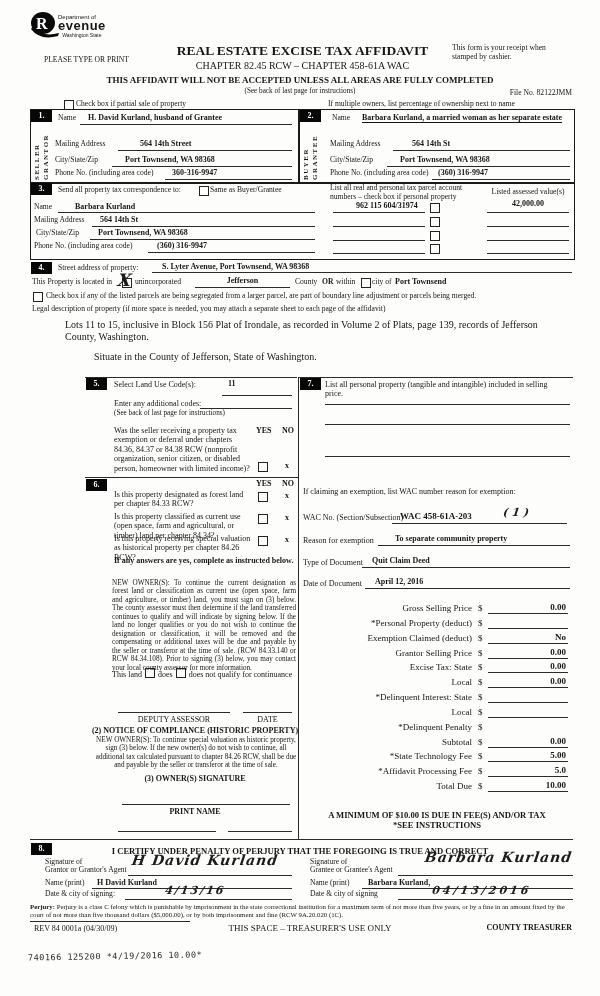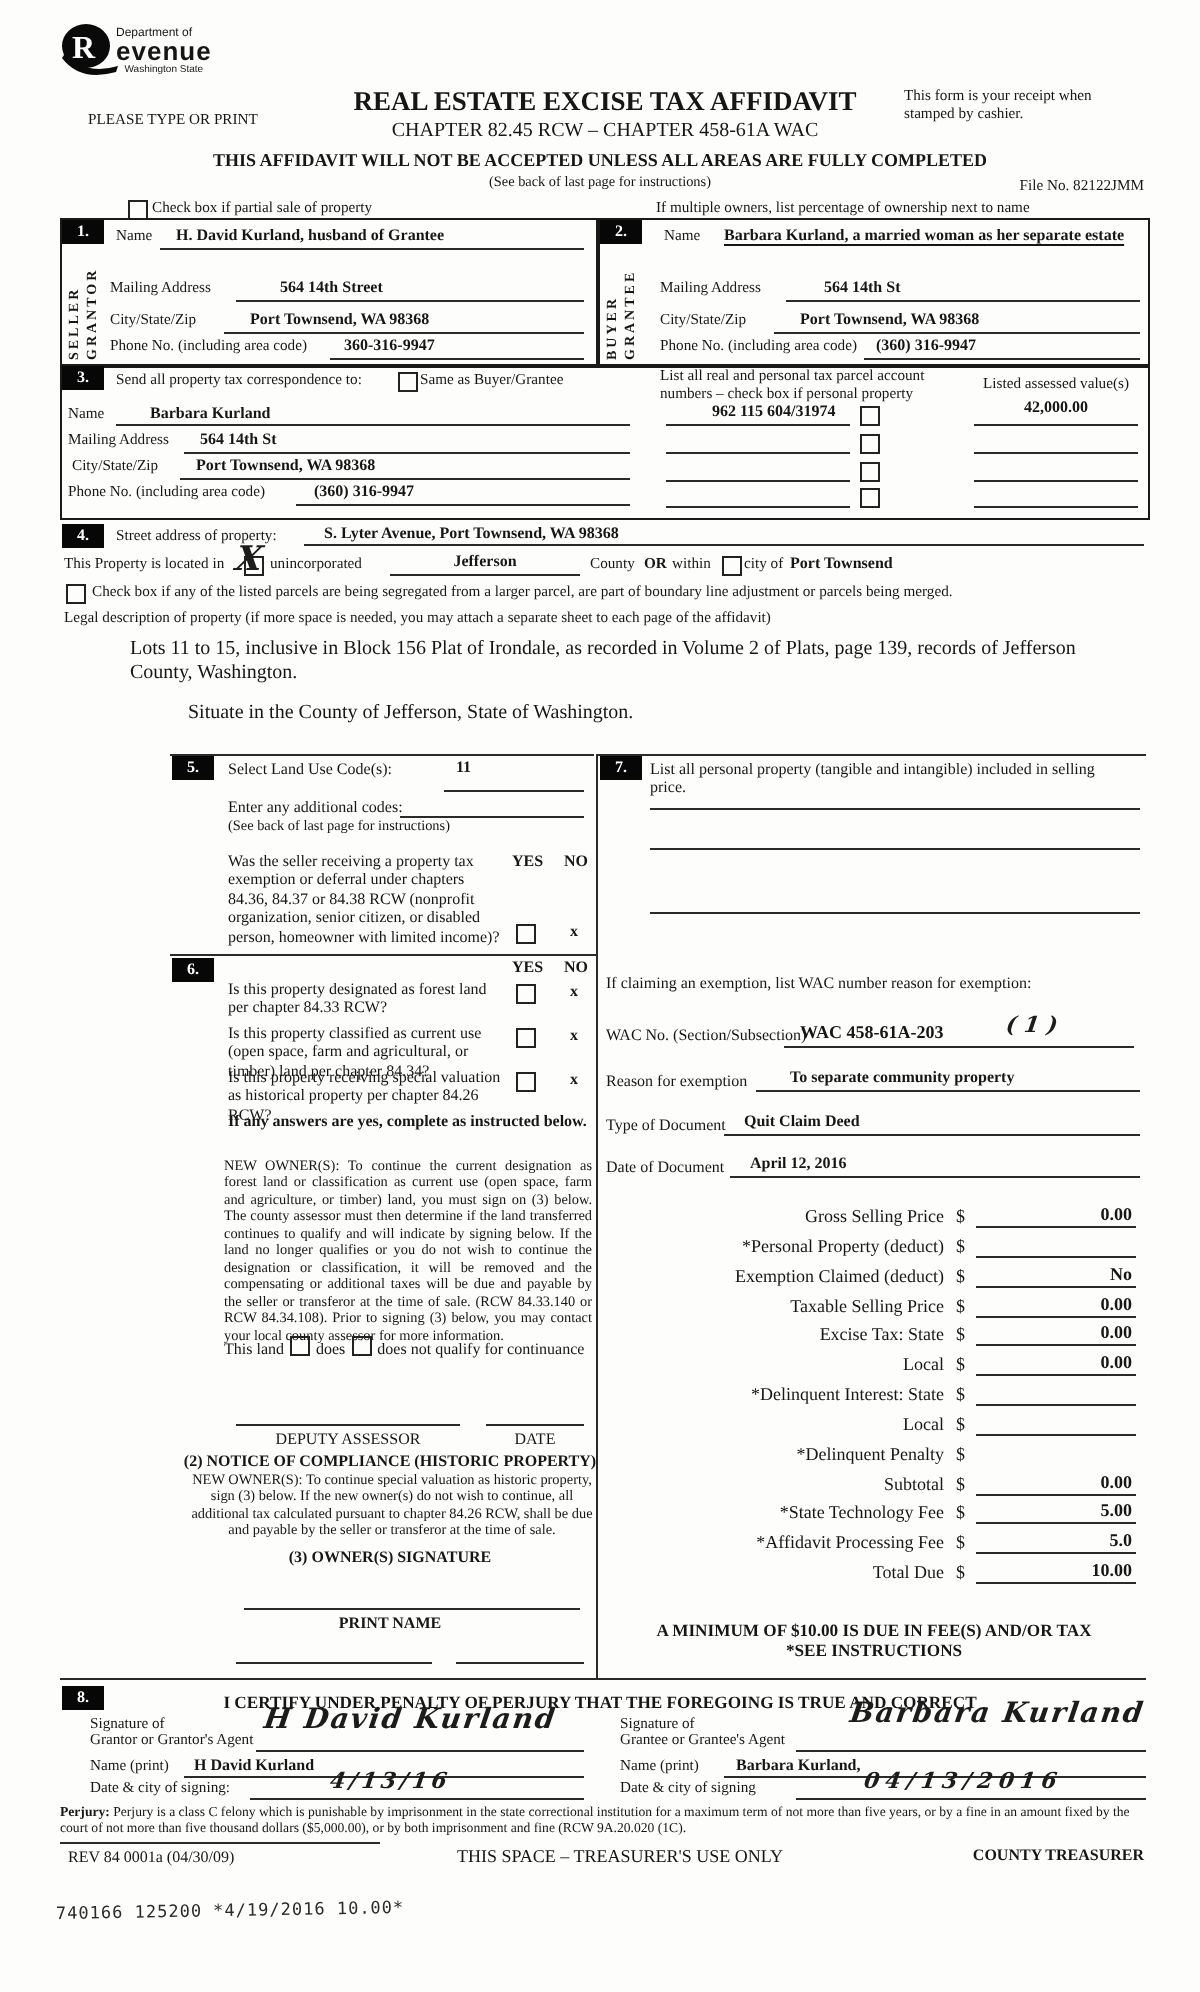--- a/index.html
+++ b/index.html
@@ -245,21 +245,21 @@
   <div class="t s9 r" style="left:300px;top:618px;width:172px;">*Personal Property (deduct)</div>
   <div class="t s9" style="left:478px;top:618px;">$</div>
   <div class="t b s9 r" style="left:482px;top:617px;width:84px;"></div>
   <div class="h" style="left:488px;top:628px;width:80px;"></div>
 
   <div class="t s9 r" style="left:300px;top:633px;width:172px;">Exemption Claimed (deduct)</div>
   <div class="t s9" style="left:478px;top:633px;">$</div>
   <div class="t b s9 r" style="left:482px;top:632px;width:84px;">No</div>
   <div class="h" style="left:488px;top:643px;width:80px;"></div>
 
-  <div class="t s9 r" style="left:300px;top:648px;width:172px;">Taxable Selling Price</div>
+  <div class="t s9 r" style="left:300px;top:648px;width:172px;">Grantor Selling Price</div>
   <div class="t s9" style="left:478px;top:648px;">$</div>
   <div class="t b s9 r" style="left:482px;top:647px;width:84px;">0.00</div>
   <div class="h" style="left:488px;top:658px;width:80px;"></div>
 
   <div class="t s9 r" style="left:300px;top:662px;width:172px;">Excise Tax:  State</div>
   <div class="t s9" style="left:478px;top:662px;">$</div>
   <div class="t b s9 r" style="left:482px;top:661px;width:84px;">0.00</div>
   <div class="h" style="left:488px;top:672px;width:80px;"></div>
 
   <div class="t s9 r" style="left:300px;top:677px;width:172px;">Local</div>

